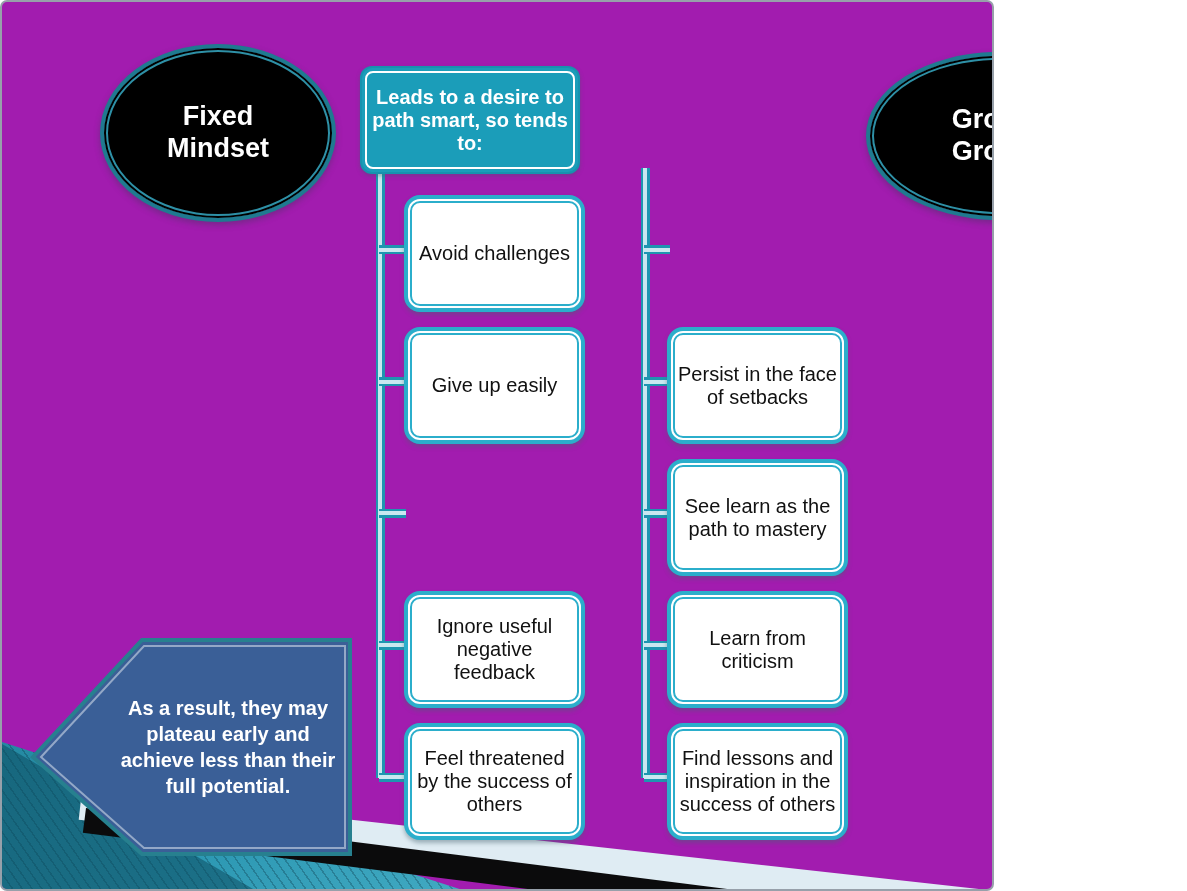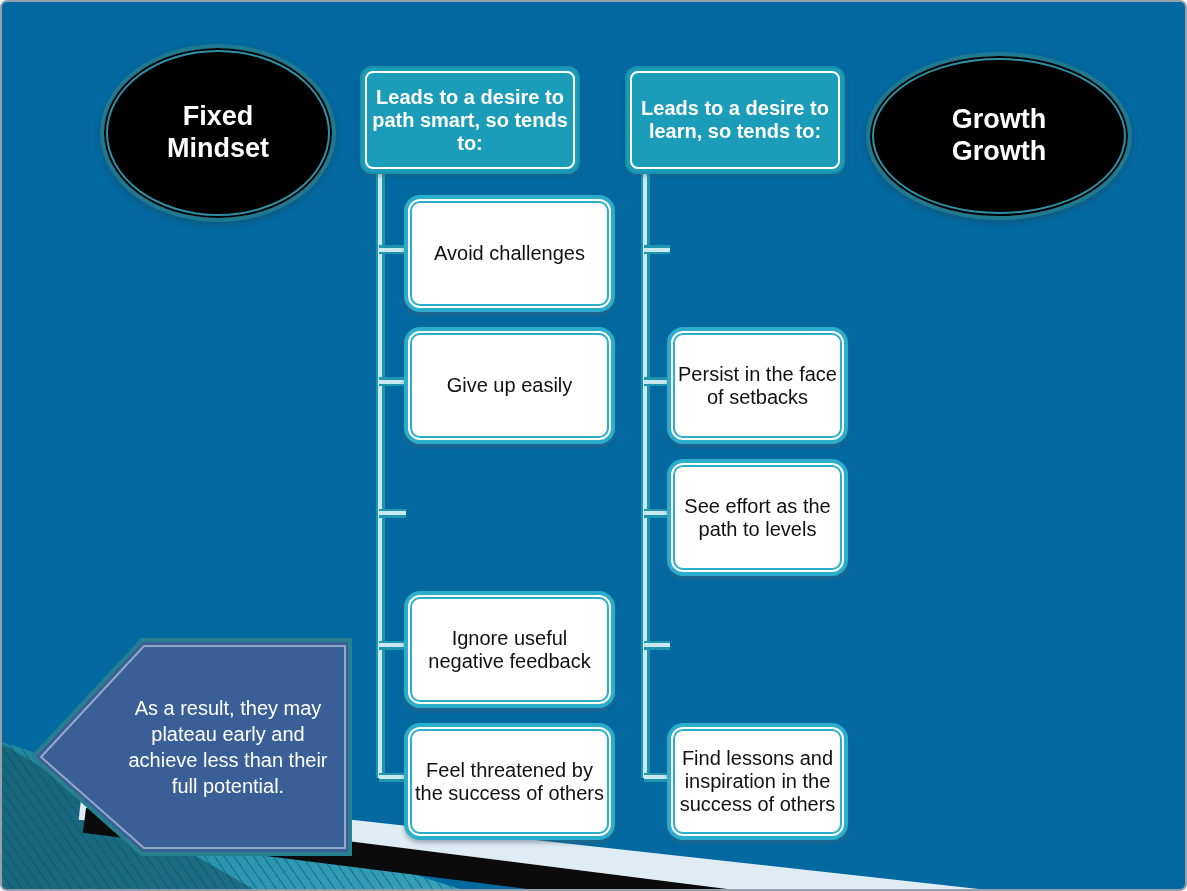--- a/index.html
+++ b/index.html
@@ -1,18 +1,18 @@
 <!DOCTYPE html>
 <html><head>
 <meta charset="utf-8">
 <style>
   html,body{margin:0;padding:0;background:#fff;}
   .stage{
-    position:relative;width:1187px;height:891px;box-sizing:border-box;
-    background:#0369a1;border:2px solid #97A0AA;border-radius:7px;overflow:hidden;
+    position:relative;width:994px;height:891px;box-sizing:border-box;
+    background:#a21caf;border:2px solid #97A0AA;border-radius:7px;overflow:hidden;
     font-family:"Liberation Sans", sans-serif;
   }
   
   .deco{position:absolute;pointer-events:none;}
   .stripes{
     inset:0;z-index:1;
     clip-path:polygon(0 740px,470px 891px,0 891px);
     background:
       repeating-linear-gradient(55deg, rgba(0,30,45,.25) 0 1.5px, rgba(0,0,0,0) 1.5px 8px),
       linear-gradient(135deg,#136679 0%,#2B97B2 55%,#66C8DC 100%);
@@ -70,30 +70,30 @@
   .item{
     position:absolute;z-index:6;width:173px;height:109px;background:#fff;
     border:4px solid #2BAECB;border-radius:16px;
     box-shadow:0 3px 4px rgba(70,100,110,.45);
   }
   .item-inner{
     position:absolute;inset:2px;border:2px solid #2BAECB;border-radius:10px;
     display:flex;align-items:center;justify-content:center;text-align:center;
     font-size:20px;line-height:1.14;color:#111;padding:0 3px;
   }
-  .col-l{left:402px;padding-left:30px;} .col-r{left:665px;}
+  .col-l{left:402px;} .col-r{left:665px;}
   .row1{top:193px;} .row2{top:325px;} .row3{top:457px;} .row4{top:589px;} .row5{top:721px;}
   
   .arrow{position:absolute;z-index:5;}
   .arrow svg{position:absolute;inset:0;}
   .arrow-left{left:28px;top:635px;width:322px;height:220px;}
   .arrow-right{left:871px;top:639px;width:301px;height:231px;}
   .arrow-text{
     position:absolute;display:flex;align-items:center;justify-content:flex-start;text-align:center;
-    color:#fff;font-weight:normal;font-size:20px;line-height:1.3;
+    color:#fff;font-weight:bold;font-size:20px;line-height:1.3;
   }
   .atl{left:88px;top:18px;width:220px;height:184px;}
   .atr{left:22px;top:18px;width:210px;height:194px;}
 </style>
 </head>
 <body>
 
 <div class="stage">
 
   <div class="deco stripes"></div>
@@ -119,25 +119,20 @@
   <div class="stub stub-r" style="top:375px"></div>
   <div class="stub stub-r" style="top:507px"></div>
   <div class="stub stub-r" style="top:639px"></div>
   <div class="stub stub-r" style="top:771px"></div>
 
   <div class="header header-left">
     <div class="header-inner">
       <span>Leads to a desire to path smart, so tends to:</span>
     </div>
   </div>
-  <div class="header header-right">
-    <div class="header-inner">
-      <span>Leads to a desire to learn, so tends to:</span>
-    </div>
-  </div>
 
   <div class="item col-l row1">
     <div class="item-inner">
         <span>Avoid challenges</span>
       </div>
   </div>
   <div class="item col-l row2">
     <div class="item-inner">
         <span>Give up easily</span>
       </div>
@@ -153,21 +148,26 @@
       </div>
   </div>
 
   <div class="item col-r row2">
     <div class="item-inner">
         <span>Persist in the face of setbacks</span>
       </div>
   </div>
   <div class="item col-r row3">
     <div class="item-inner">
-        <span>See effort as the path to levels</span>
+        <span>See learn as the path to mastery</span>
+      </div>
+  </div>
+  <div class="item col-r row4">
+    <div class="item-inner">
+        <span>Learn from criticism</span>
       </div>
   </div>
   <div class="item col-r row5">
     <div class="item-inner">
         <span>Find lessons and inspiration in the success of others</span>
       </div>
   </div>
 
   <div class="arrow arrow-left">
     <svg width="322" height="220" viewBox="0 0 322 220">

